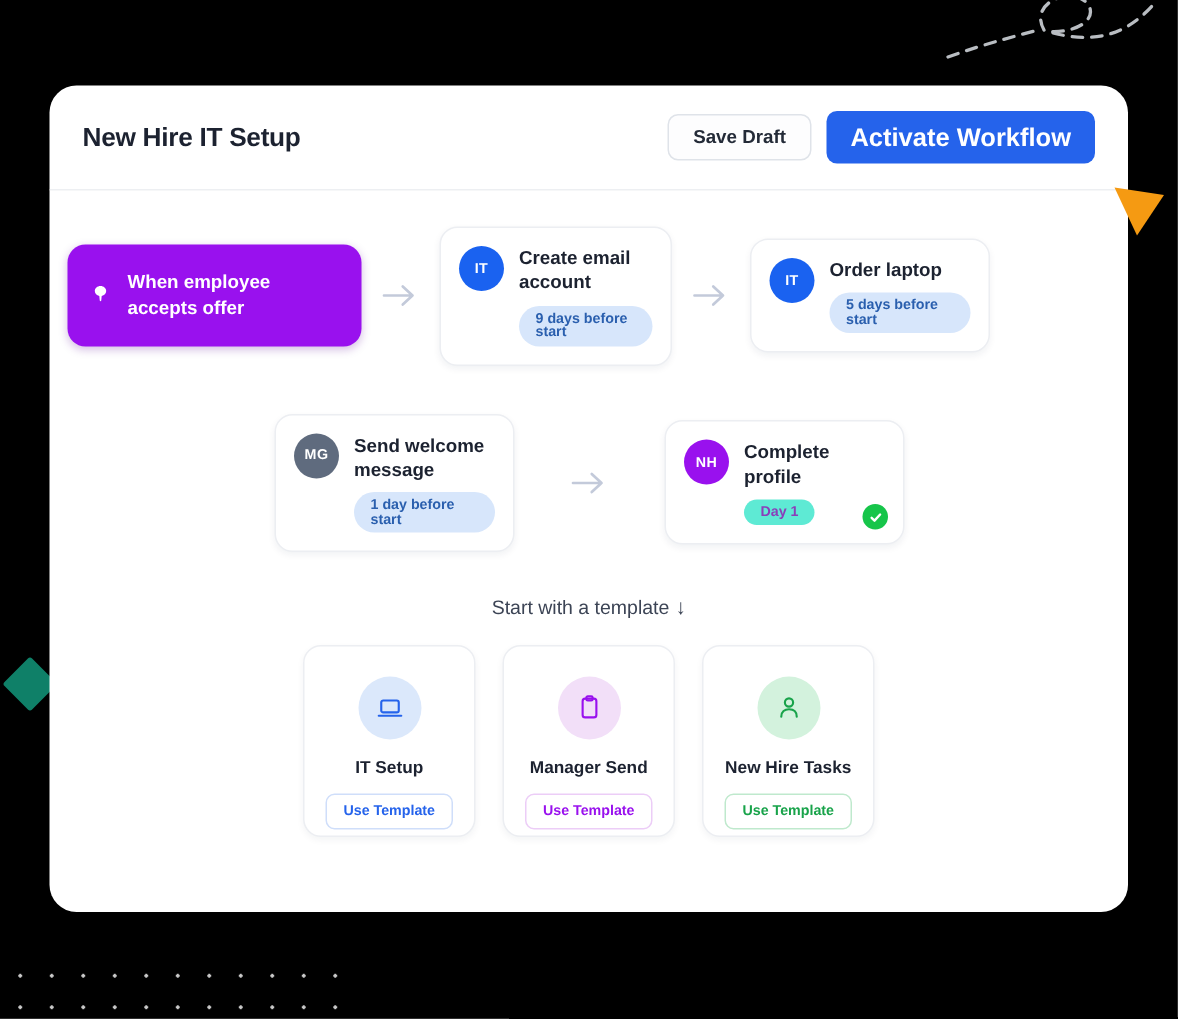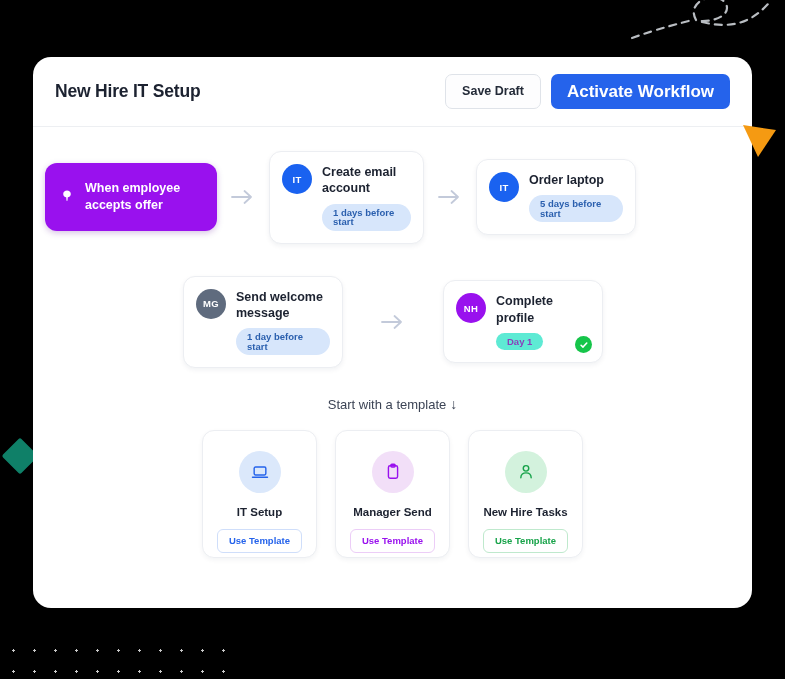--- a/index.html
+++ b/index.html
@@ -29,21 +29,21 @@
   .panel {
     position:absolute; left:33px; top:57px; width:719px; height:551px;
     background:#ffffff; border-radius:18px; overflow:hidden;
   }
   .panel-header {
     height:70px; border-bottom:1px solid #edeff2;
     display:flex; align-items:center; justify-content:space-between;
     padding: 0 22px 0 22px;
   }
   .page-title { font-size:17.5px; font-weight:bold; color:#1c2230; letter-spacing:-0.2px; }
-  .header-actions { display:flex; gap:10px; }
+  .header-actions { display:flex; align-items:center; gap:10px; }
   .btn-secondary {
     font-size:12.5px; font-weight:bold; color:#242b38;
     background:#fdfdfe; border:1px solid #dfe3e9; border-radius:7px;
     padding:8px 16px; cursor:pointer; line-height:1;
   }
   .btn-primary {
     font-size:17px; font-weight:bold; color:#ffffff;
     background:#2563eb; border:none; border-radius:7px;
     padding:9px 16px; cursor:pointer; line-height:1;
   }
@@ -51,21 +51,21 @@
   
   .flow { position:relative; padding: 24px 0 0 0; }
   .flow-row { display:flex; align-items:center; }
   .row1 { padding-left:12px; }
   .row2 { padding-left:150px; margin-top:32px; }
 
   .arrow-gap { width:52px; display:flex; align-items:center; justify-content:center; }
   .arrow-gap svg { display:block; }
 
   .trigger-card {
-    width:172px; height:68px; background:#9911ee; border-radius:12px;
+    width:196px; height:68px; background:#9911ee; border-radius:12px;
     display:flex; align-items:center; gap:10px; padding: 0 14px;
     box-shadow: 0 2px 6px rgba(90,10,150,0.25);
     cursor:pointer;
   }
   .trigger-icon { width:16px; height:16px; flex:none; }
   .trigger-label { color:#ffffff; font-size:12.5px; font-weight:bold; line-height:1.35; }
 
   .step-card {
     width:155px; min-height:76px; background:#ffffff;
     border:1px solid #eceef2; border-radius:12px;
@@ -165,21 +165,21 @@
         <div class="arrow-gap">
           <svg width="26" height="16" viewBox="0 0 26 16">
             <path d="M2 8 H21 M14.5 2 L21 8 L14.5 14" stroke="#c3cada" stroke-width="1.8" fill="none" stroke-linecap="round" stroke-linejoin="round"></path>
           </svg>
         </div>
 
         <div class="step-card">
           <div class="avatar av-blue">IT</div>
           <div class="step-body">
             <div class="step-title">Create email account</div>
-            <span class="badge badge-blue">1 days before start</span>
+            <span class="badge badge-blue">9 days before start</span>
           </div>
         </div>
 
         <div class="arrow-gap">
           <svg width="26" height="16" viewBox="0 0 26 16">
             <path d="M2 8 H21 M14.5 2 L21 8 L14.5 14" stroke="#c3cada" stroke-width="1.8" fill="none" stroke-linecap="round" stroke-linejoin="round"></path>
           </svg>
         </div>
 
         <div class="step-card wide">

